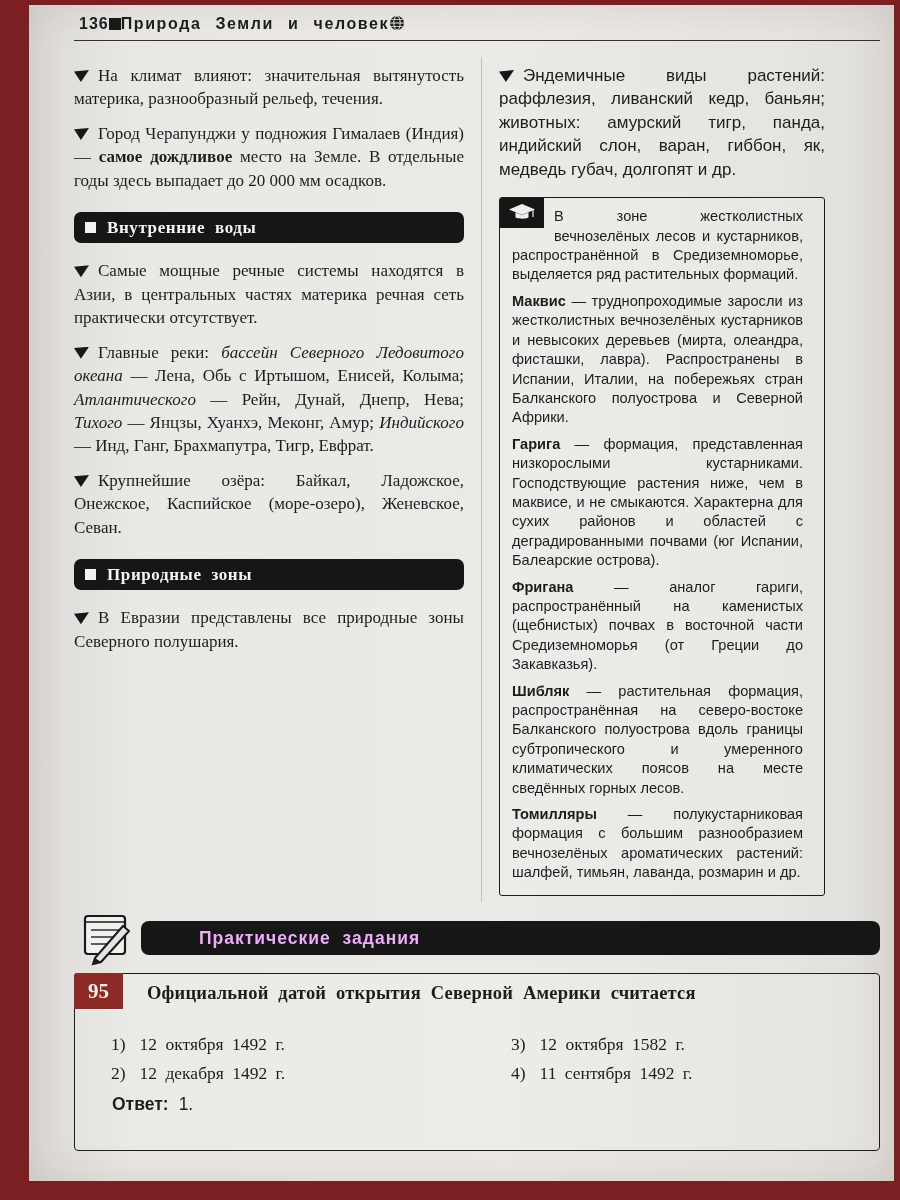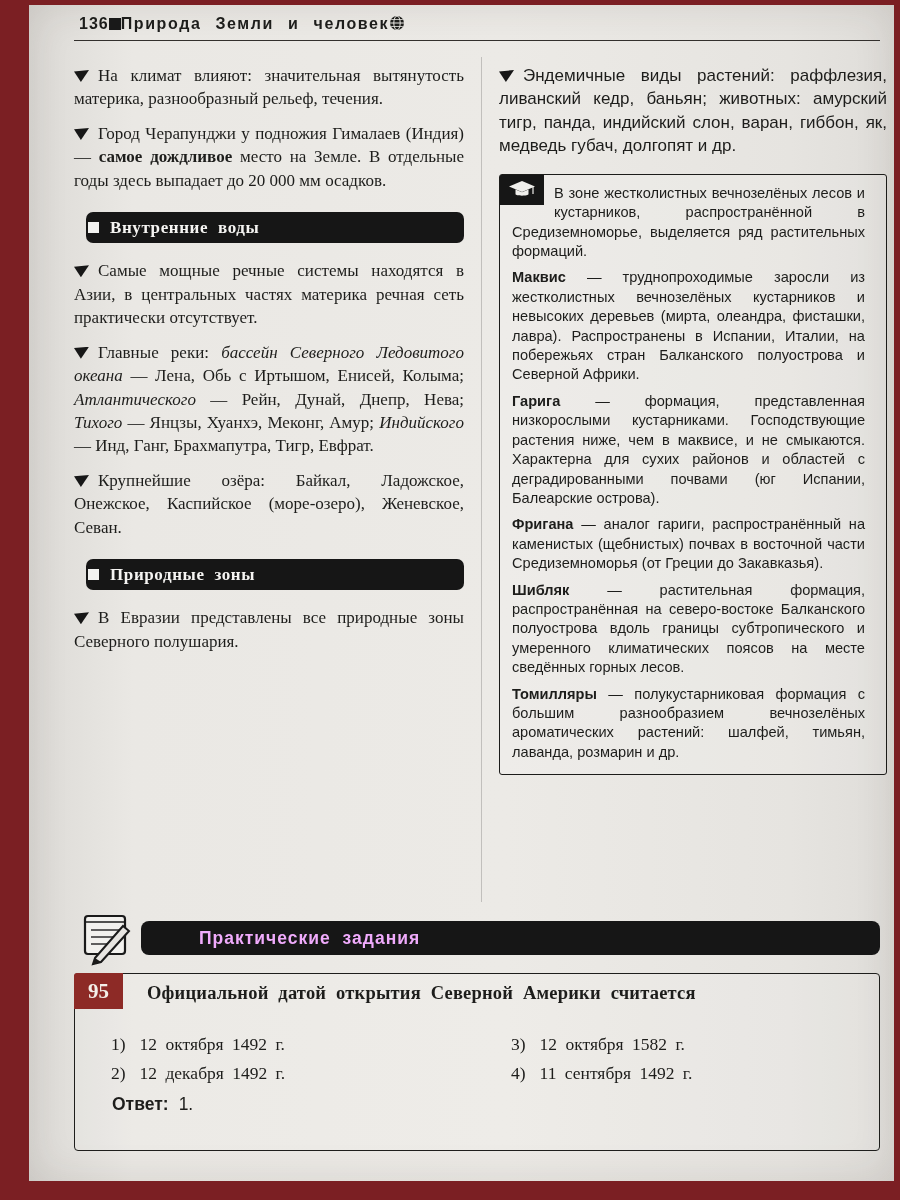--- a/index.html
+++ b/index.html
@@ -24,33 +24,33 @@
   
   .pg-header{position:absolute;top:9px;left:50px;display:flex;align-items:center;gap:0;}
   .pg-num{font-size:16px;font-weight:bold;letter-spacing:1px;}
   .sq-icon{width:12px;height:12px;background:#191919;display:inline-block;}
   .pg-title{font-size:16px;font-weight:bold;letter-spacing:1.6px;word-spacing:8px;}
   .globe-icon{display:inline-block;transform:translateY(1px);}
   .header-rule{position:absolute;top:35px;left:45px;right:14px;height:1px;background:#33302d;}
   
   .col{position:absolute;top:48px;font-size:17px;line-height:1.38;text-align:justify;}
   .col-left{left:45px;width:390px;font-family:Liberation Serif, serif;}
-  .col-right{left:470px;width:388px;}
+  .col-right{left:470px;width:326px;}
   .col-divider{position:absolute;top:52px;left:452px;width:1px;height:845px;background:rgba(40,40,40,.22);}
   p.bullet{margin:11px 0 11px 0;}
   .marker{
     display:inline-block;width:15px;height:12px;background:#171717;
     clip-path:polygon(0 12%,100% 0,46% 100%);
     margin-right:9px;transform:translateY(1px);
   }
   .b{font-weight:bold;}
   .i{font-style:italic;}
   .section-bar{
-    margin:20px 0 16px 12px;height:31px;background:var(--bar);border-radius:7px;
-    display:flex;align-items:center;padding:0 2px;
+    margin:20px 0 16px 0;height:31px;background:var(--bar);border-radius:7px;
+    display:flex;align-items:center;padding:0 11px;
   }
   .section-bar .wsq{width:11px;height:11px;background:#f2f2f0;margin-right:11px;flex:0 0 auto;}
   .section-bar .lbl{color:#f5f4f2;font-weight:bold;font-size:17px;letter-spacing:.6px;word-spacing:5px;white-space:nowrap;}
   
   .infobox{
     margin-top:16px;border:1.7px solid #1c1c1a;border-radius:3px;
     padding:9px 21px 12px 12px;font-size:14.6px;line-height:1.33;text-align:justify;
     background:rgba(255,255,255,.12);
   }
   .infobox-tab{

